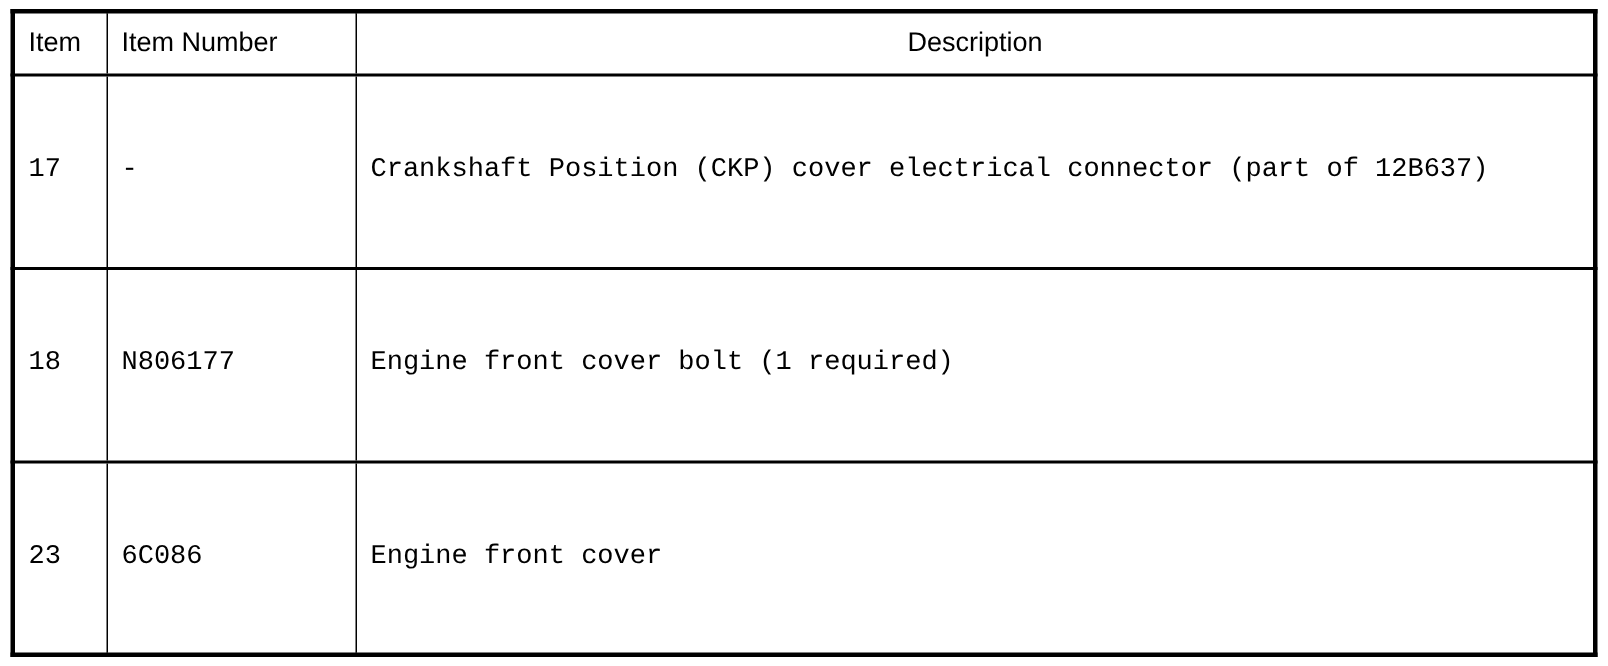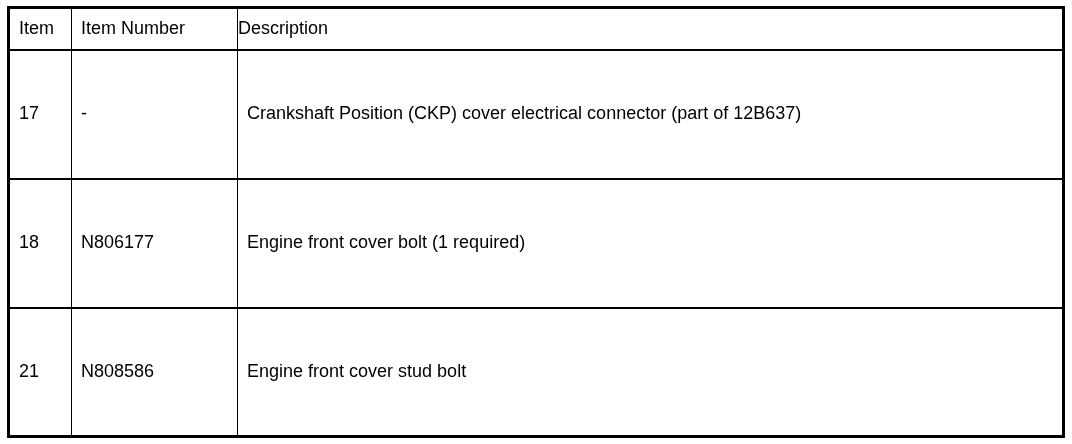--- a/index.html
+++ b/index.html
@@ -34,26 +34,27 @@
     vertical-align: middle;
     text-align: left;
     white-space: nowrap;
     overflow: hidden;
   }
   .parts-table thead tr {
     height: 42px;
   }
   .parts-table tbody tr {
     height: 48px;
+    font-family: Liberation Mono, monospace;
   }
   .parts-table th {
     font-weight: normal;
   }
   .parts-table th.col-description {
-    text-align: left;
+    text-align: center;
     padding-left: 0;
   }
   col.c-item { width: 63px; }
   col.c-part { width: 166px; }
 </style>
 </head>
 <body>
 
 <div class="page">
   <table class="parts-table">
@@ -74,19 +75,19 @@
           <td>17</td>
           <td>-</td>
           <td>Crankshaft Position (CKP) cover electrical connector (part of 12B637)</td>
         </tr>
         <tr>
           <td>18</td>
           <td>N806177</td>
           <td>Engine front cover bolt (1 required)</td>
         </tr>
         <tr>
-          <td>21</td>
-          <td>N808586</td>
-          <td>Engine front cover stud bolt</td>
+          <td>23</td>
+          <td>6C086</td>
+          <td>Engine front cover</td>
         </tr>
       </tbody>
   </table>
 </div>
 
 </body></html>

